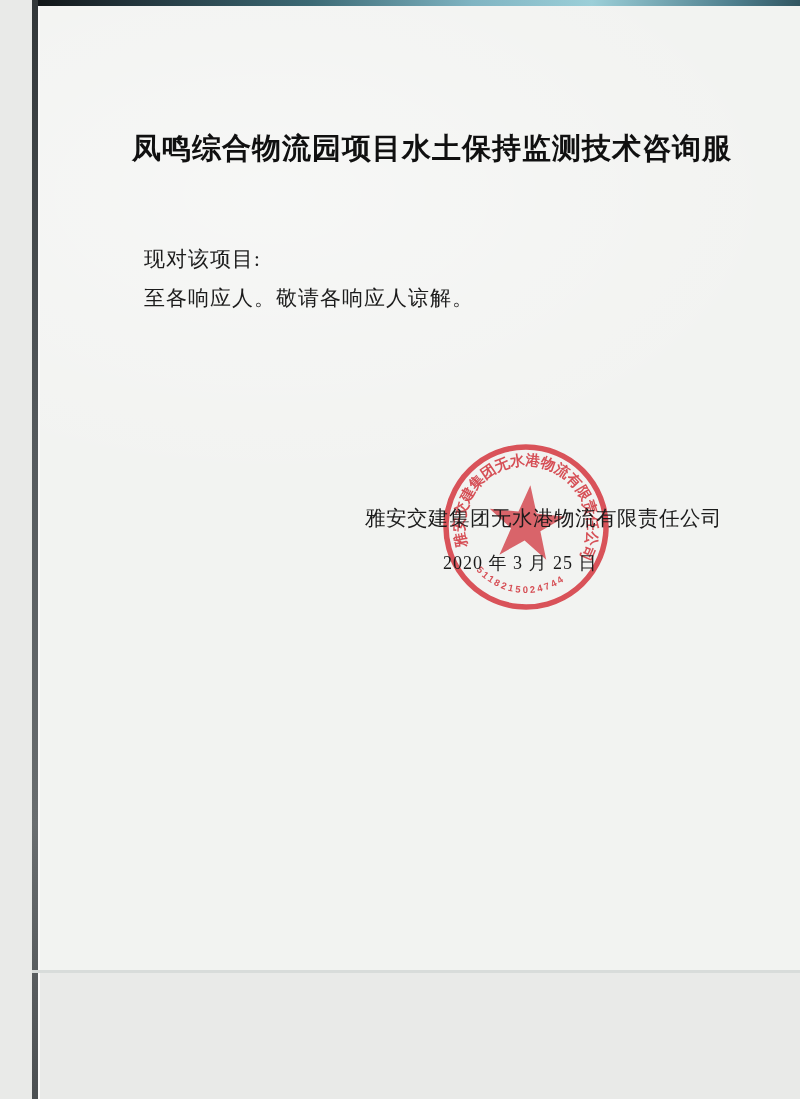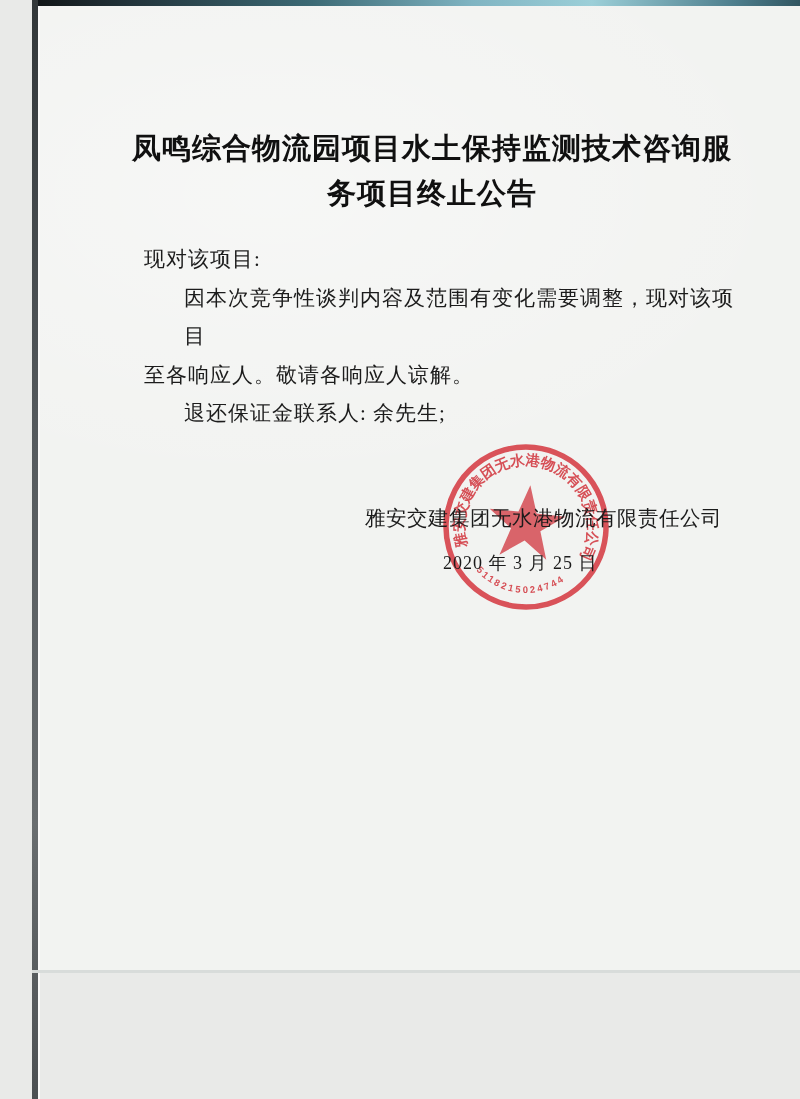--- a/index.html
+++ b/index.html
@@ -80,28 +80,25 @@
 <div class="page">
 
   <div class="edge-top"></div>
   <div class="edge-left"></div>
   <div class="edge-left-highlight"></div>
   <div class="edge-right"></div>
   <div class="edge-bottom"></div>
 
   <div class="doc-title">
     <div>凤鸣综合物流园项目水土保持监测技术咨询服</div>
-    <div>务项目终止公告</div>
   </div>
 
   <div class="doc-body">
     <div>现对该项目:</div>
-    <div class="indent-2">因本次竞争性谈判内容及范围有变化需要调整，现对该项目</div>
     <div>至各响应人。敬请各响应人谅解。</div>
-    <div class="indent-2">退还保证金联系人: 余先生;</div>
   </div>
 
   <svg class="seal" viewBox="0 0 174 174" aria-hidden="true">
 
     <circle cx="87" cy="87" r="80" fill="none" stroke="#e2434c" stroke-width="5.5"></circle>
 
     <polygon points="87,45 96.11,72.46 125.04,72.64 101.74,89.79 110.51,117.36 87,100.5 63.49,117.36 72.26,89.79 48.96,72.64 77.89,72.46" fill="#e04a52" opacity="0.92"></polygon>
 
     <defs>
       <path id="sealRingPath" d="M 33.31 118 A 62 62 0 1 1 140.69 118" fill="none"></path>

